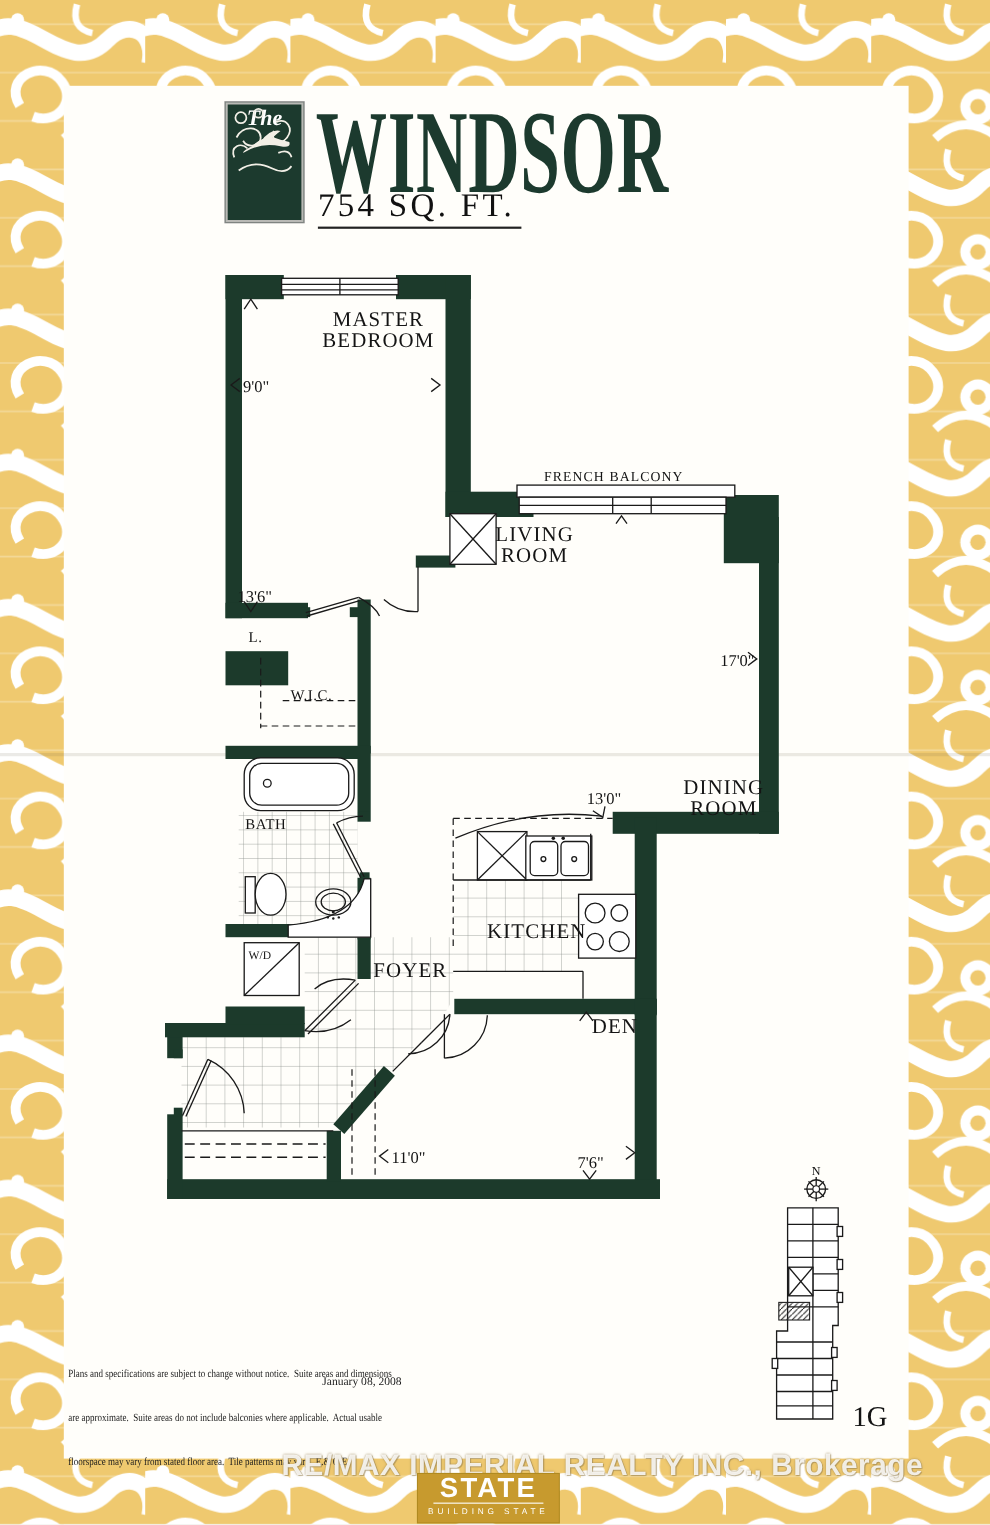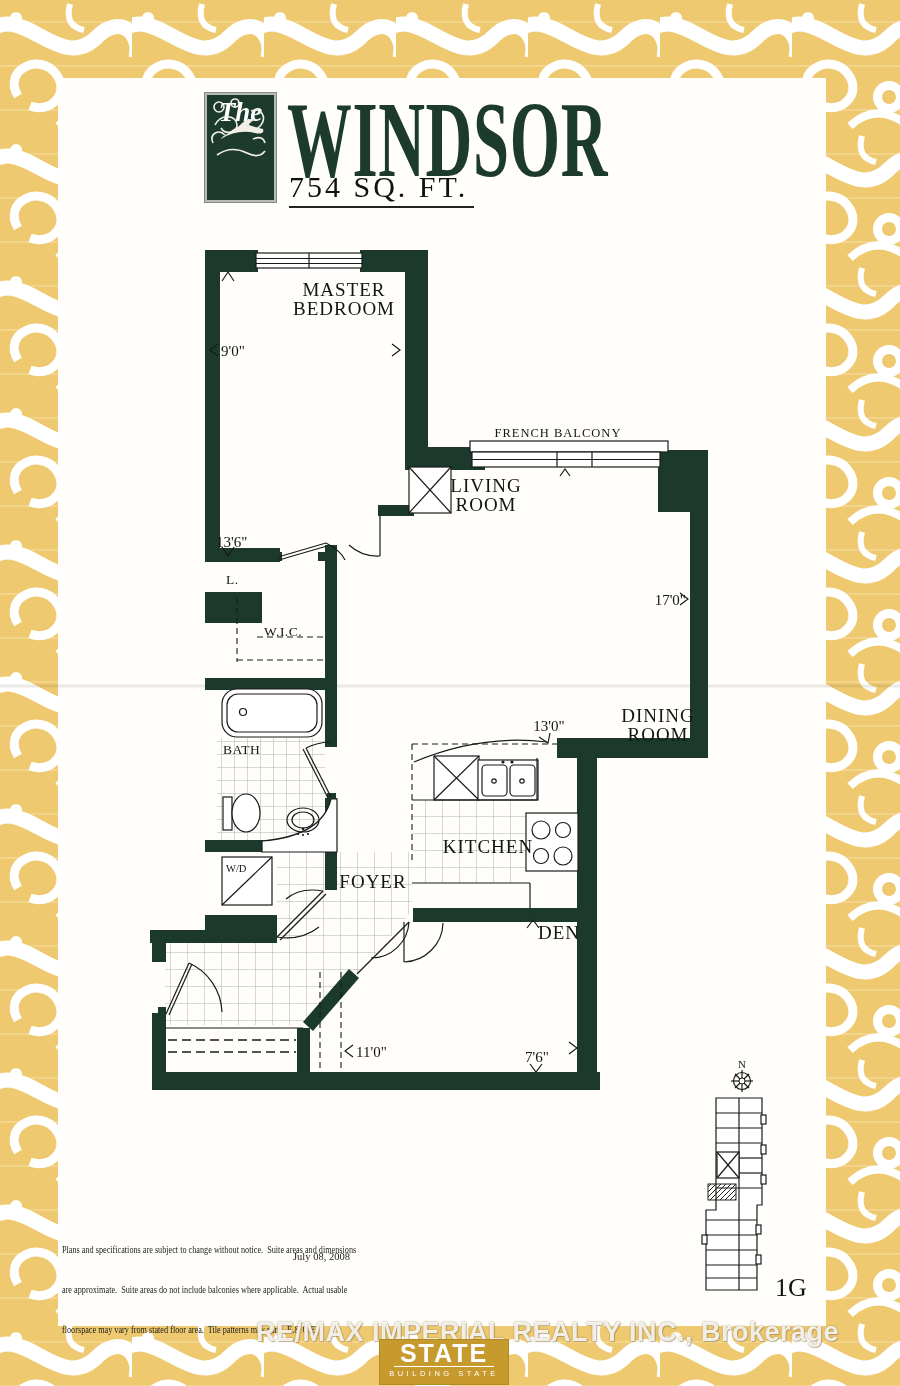--- a/index.html
+++ b/index.html
@@ -19,21 +19,21 @@
   .rm{font-size:19px;letter-spacing:1px;}
   .rm-s{font-size:13.5px;letter-spacing:.5px;}
   .dim{font-size:15px;}
   .fb{font-size:12.5px;letter-spacing:1px;}
   .kp{font-size:26px;}
   .north{font-size:11px;}
   .wd-t{font-size:10.5px;}
 
   .logo-box{position:absolute;left:205px;top:93px;width:67px;height:105px;
     background:var(--title-green);border:2px solid #b9b9b5;box-shadow:0 0 0 1px #888;}
-  .logo-the{color:#fff;font-style:italic;font-weight:bold;font-size:27px;text-align:center;
+  .logo-the{color:#fff;font-style:italic;font-weight:bold;font-size:20px;text-align:center;
     font-family:"Liberation Serif",serif;margin-top:2px;}
   .title{position:absolute;left:287px;top:86px;color:var(--title-green);
     font-weight:bold;font-size:108px;line-height:1;letter-spacing:1px;
     transform:scale(.60,1);transform-origin:left top;white-space:nowrap;}
   .area{position:absolute;left:289px;top:170px;font-size:30px;letter-spacing:3px;
     color:#111;border-bottom:2.5px solid #222;padding:0 6px 2px 0;white-space:nowrap;}
 
   .disclaimer{position:absolute;left:62px;top:1216px;width:410px;font-size:10px;
     line-height:1.34;color:#1b1b1b;transform:scale(.82,1);transform-origin:left top;
     white-space:pre-wrap;}
@@ -351,21 +351,21 @@
     </svg>
   </div>
   <div class="title">WINDSOR</div>
   <div class="area">754 SQ. FT.</div>
 
   <div class="disclaimer">
     <div>Plans and specifications are subject to change without notice.  Suite areas and dimensions</div>
     <div>are approximate.  Suite areas do not include balconies where applicable.  Actual usable</div>
     <div>floorspace may vary from stated floor area.  Tile patterns may vary.  E.&amp; O.E.</div>
   </div>
-  <div class="date">July 08, 2008</div>
+  <div class="date">January 08, 2008</div>
 
 
   <div class="watermark">RE/MAX IMPERIAL REALTY INC.,  Brokerage</div>
 
   <div class="state">
     <div class="state-name">STATE</div>
     <div class="state-rule"></div>
     <div class="state-sub">BUILDING STATE</div>
   </div>
 

